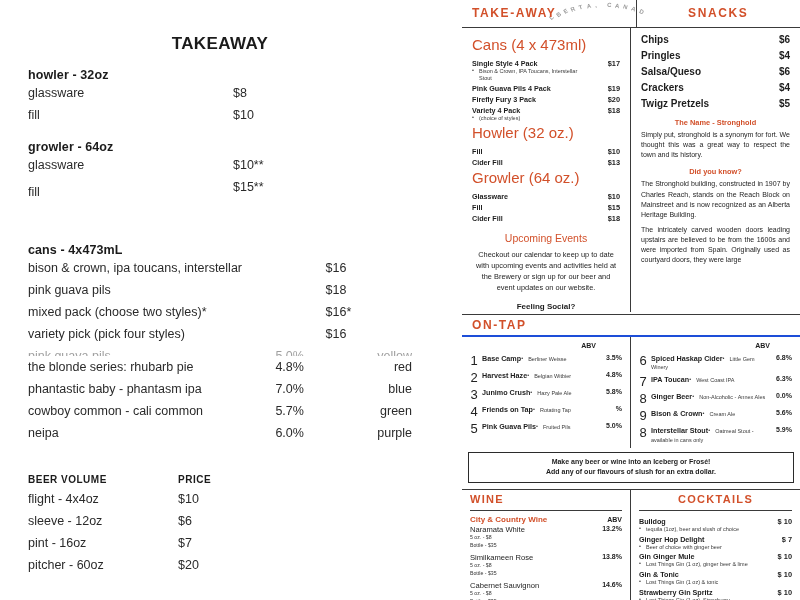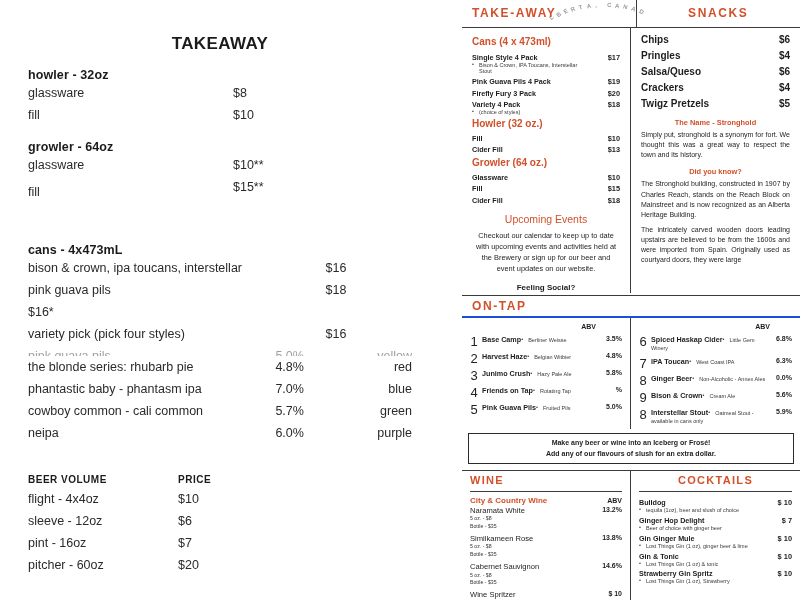--- a/index.html
+++ b/index.html
@@ -58,21 +58,21 @@
   }
   .r-hdr-cell.l { padding-left: 10px; }
   .r-hdr-cell.r { justify-content: center; border-left: 1px solid #3a3a3a; }
   .r-hdr-title {
     color: #d2502a; font-weight: bold; font-size: 12px; letter-spacing: 1.6px;
   }
   .r-cols { display: flex; }
   .r-col-l { width: 169px; border-right: 1px solid #3a3a3a; padding: 6px 10px 0 10px; }
   .r-col-r { width: 169px; padding: 6px 10px 0 10px; }
 
-  .r-cat { color:#d2502a; font-size: 10px; font-weight: 700; margin: 0 0 4px 0; }
+  .r-cat { color:#d2502a; font-size: 15px; font-weight: 400; margin: 0 0 4px 0; }
   .r-cat.first { margin-top: 2px; }
   .r-item { display: flex; align-items: flex-start; margin-bottom: 2px; }
   .r-item .t { flex: 1; }
   .r-item .t .n { font-weight: bold; font-size: 7.2px; }
   .r-item .t .d { font-size: 5.5px; color: #3a3a3a; padding-left: 7px; position: relative; }
   .r-item .t .d:before {
     content: "•"; position: absolute; left: 0; top: -1px; font-size: 5.5px;
   }
   .r-item .p { font-weight: bold; font-size: 7.4px; width: 30px; text-align: right; }
   .r-simple { display:flex; margin-bottom: 2px; }
@@ -155,20 +155,21 @@
       <div class="l-sub">cans - 4x473mL</div>
       <div class="l-row">
         <span class="nm" style="width:310px">bison &amp; crown, ipa toucans, interstellar</span>
         <span class="pr">$16</span>
       </div>
       <div class="l-row">
         <span class="nm" style="width:310px">pink guava pils</span>
         <span class="pr">$18</span>
       </div>
       <div class="l-row">
+        <span class="nm" style="width:310px">mixed pack (choose two styles)*</span>
         <span class="pr">$16*</span>
       </div>
       <div class="l-row">
         <span class="nm" style="width:310px">variety pick (pick four styles)</span>
         <span class="pr">$16</span>
       </div>
 
       <div class="l-tap-row clipped">
         <span class="nm">pink guava pils</span>
         <span class="abv">5.0%</span>

